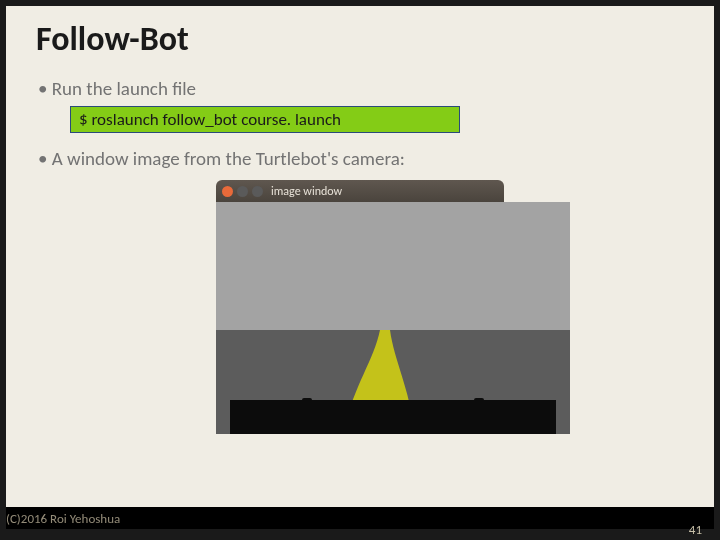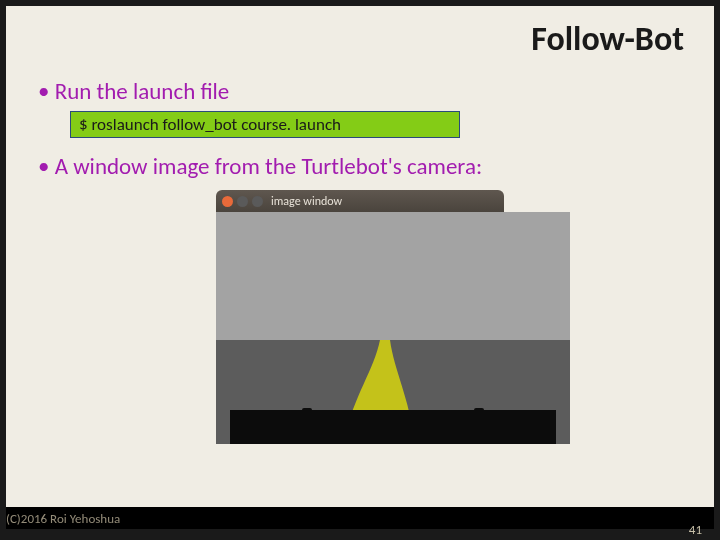--- a/index.html
+++ b/index.html
@@ -14,29 +14,29 @@
   .slide {
     position: absolute;
     top: 6px;
     left: 6px;
     right: 6px;
     bottom: 28px;
     background: #f0ede4;
     padding: 12px 30px 0 30px;
   }
   .title {
-    text-align: right;
+    text-align: left;
     font-size: 34px;
     font-weight: 600;
     color: #1a1a1a;
     margin-bottom: 18px;
   }
   .bullet {
-    font-size: 23px;
-    color: #a21caf;
+    font-size: 19px;
+    color: #737373;
     margin-bottom: 6px;
     padding-left: 2px;
   }
   .bullet::before {
     content: "• ";
   }
   .code-box {
     border: 1.5px solid #2a4a7a;
     background: #84cc16;
     font-size: 17px;

